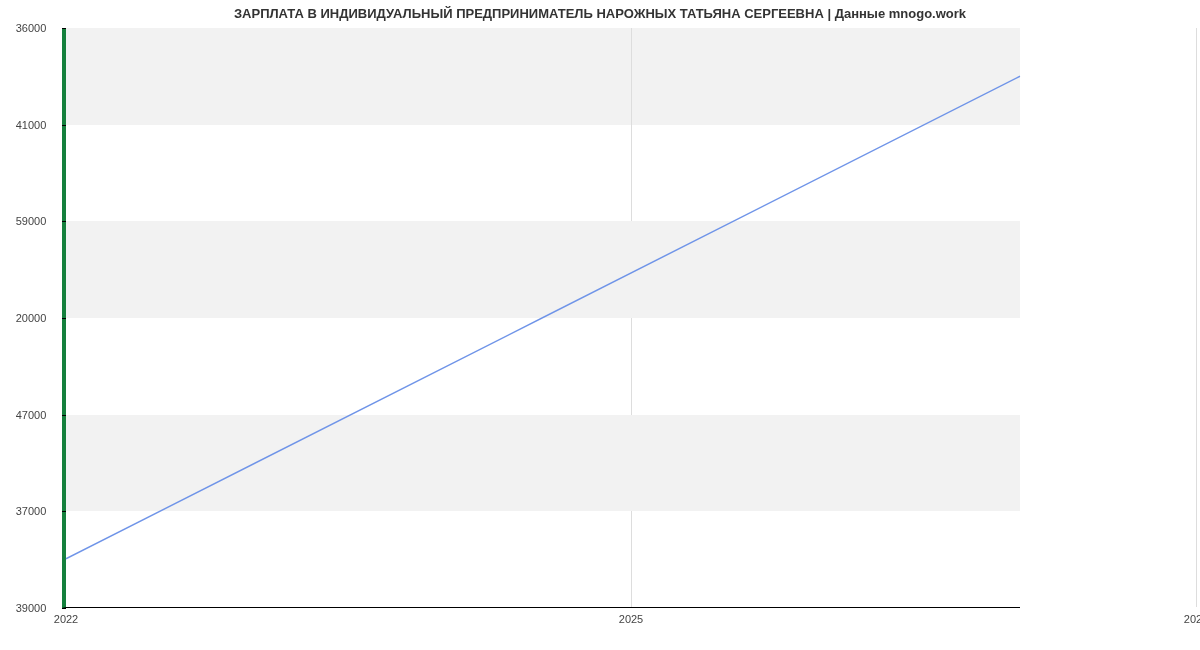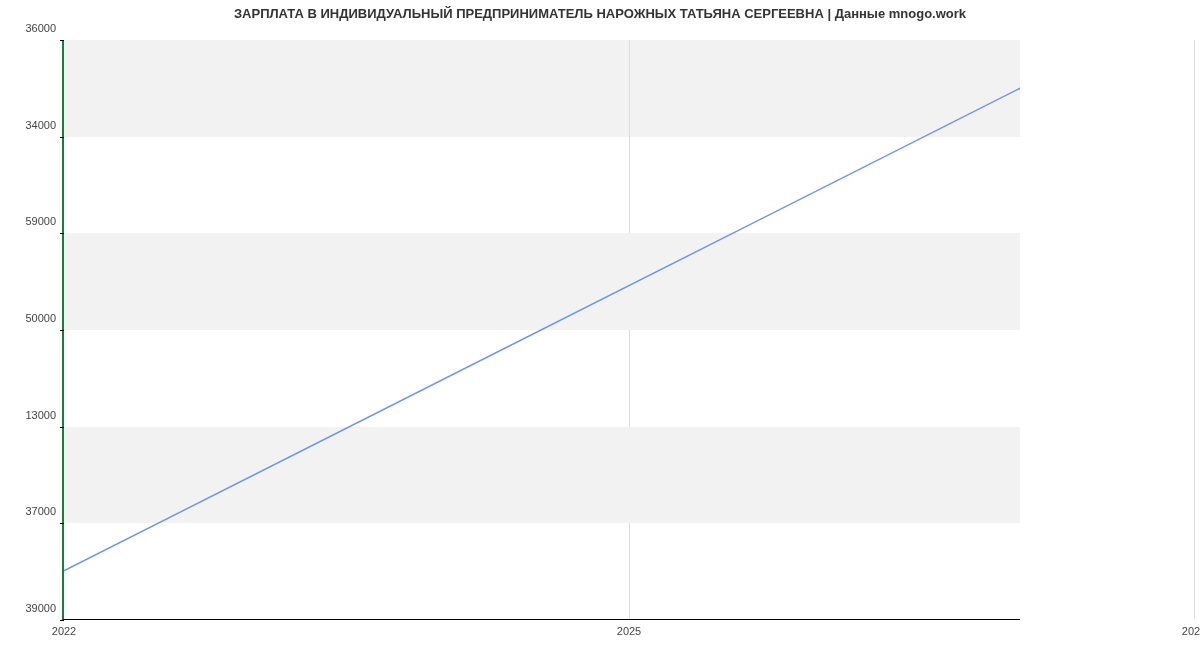--- a/index.html
+++ b/index.html
@@ -22,41 +22,41 @@
     left: 0;
     right: 0;
     text-align: center;
     font-size: 13px;
     font-weight: bold;
     color: #333;
   }
   .plot {
     position: absolute;
     left: 62px;
-    top: 40px;
+    top: 28px;
     width: 958px;
     height: 580px;
-    border-left: 2px solid #15803d;
+    border-left: 4px solid #15803d;
     border-bottom: 1px solid #000;
     box-sizing: border-box;
     overflow: visible;
   }
   .band {
     position: absolute;
     left: 0;
     width: 100%;
     background: #f2f2f2;
   }
   .ytick-label {
     position: absolute;
     right: 1144px; 
     font-size: 11px;
     color: #444;
     transform: translateY(-50%);
-    text-align: right;
+    text-align: center;
     width: 50px;
   }
   .ytick-mark {
     position: absolute;
     left: -4px;
     width: 4px;
     height: 1px;
     background: #000;
   }
   .xtick-label {
@@ -109,18 +109,18 @@
       <div class="ytick-mark" style="top: 290px;"></div>
       <div class="ytick-mark" style="top: 193.333px;"></div>
       <div class="ytick-mark" style="top: 96.6667px;"></div>
       <div class="ytick-mark" style="top: 0px;"></div>
       <div class="xtick-label" style="left: 0px;">2022</div>
       <div class="xtick-label" style="left: 565px;">2025</div>
       <div class="xtick-label" style="left: 1130px;">2024</div>
     </div>
 <div class="ytick-label" style="top: 608px;">39000</div>
     <div class="ytick-label" style="top: 511.333px;">37000</div>
-    <div class="ytick-label" style="top: 414.667px;">13000</div>
-    <div class="ytick-label" style="top: 318px;">50000</div>
+    <div class="ytick-label" style="top: 414.667px;">47000</div>
+    <div class="ytick-label" style="top: 318px;">20000</div>
     <div class="ytick-label" style="top: 221.333px;">59000</div>
-    <div class="ytick-label" style="top: 124.667px;">34000</div>
+    <div class="ytick-label" style="top: 124.667px;">41000</div>
     <div class="ytick-label" style="top: 28px;">36000</div>
   </div>
 
 </body></html>

